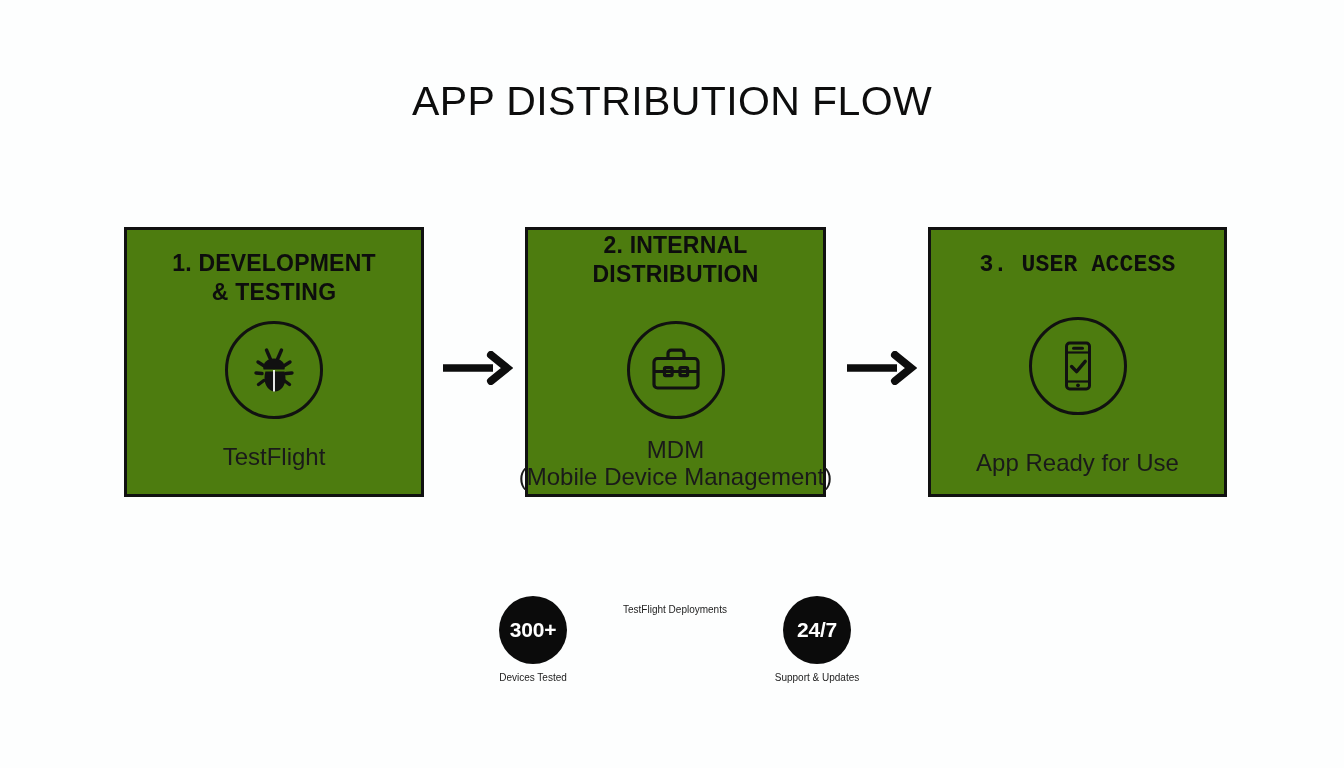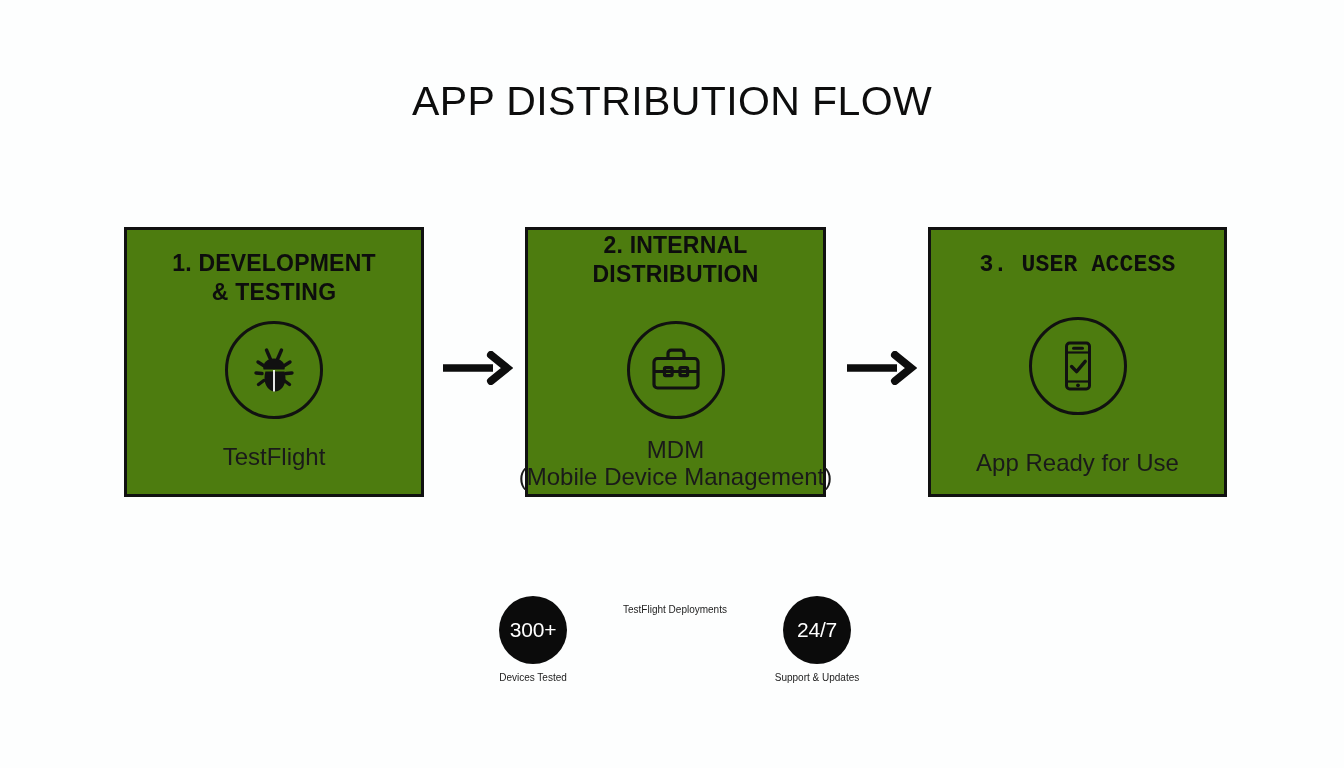--- a/index.html
+++ b/index.html
@@ -129,21 +129,21 @@
     width: 68px;
     height: 68px;
     margin: 0 auto;
     border-radius: 50%;
     background: #0b0b0b;
     color: #ffffff;
     display: flex;
     align-items: center;
     justify-content: center;
     font-size: 21px;
-    font-weight: normal;
+    font-weight: bold;
     letter-spacing: -0.2px;
   }
 
   .stat-caption {
     margin-top: 8px;
     font-size: 10px;
     color: #1c1c1c;
     white-space: nowrap;
   }
 </style>

